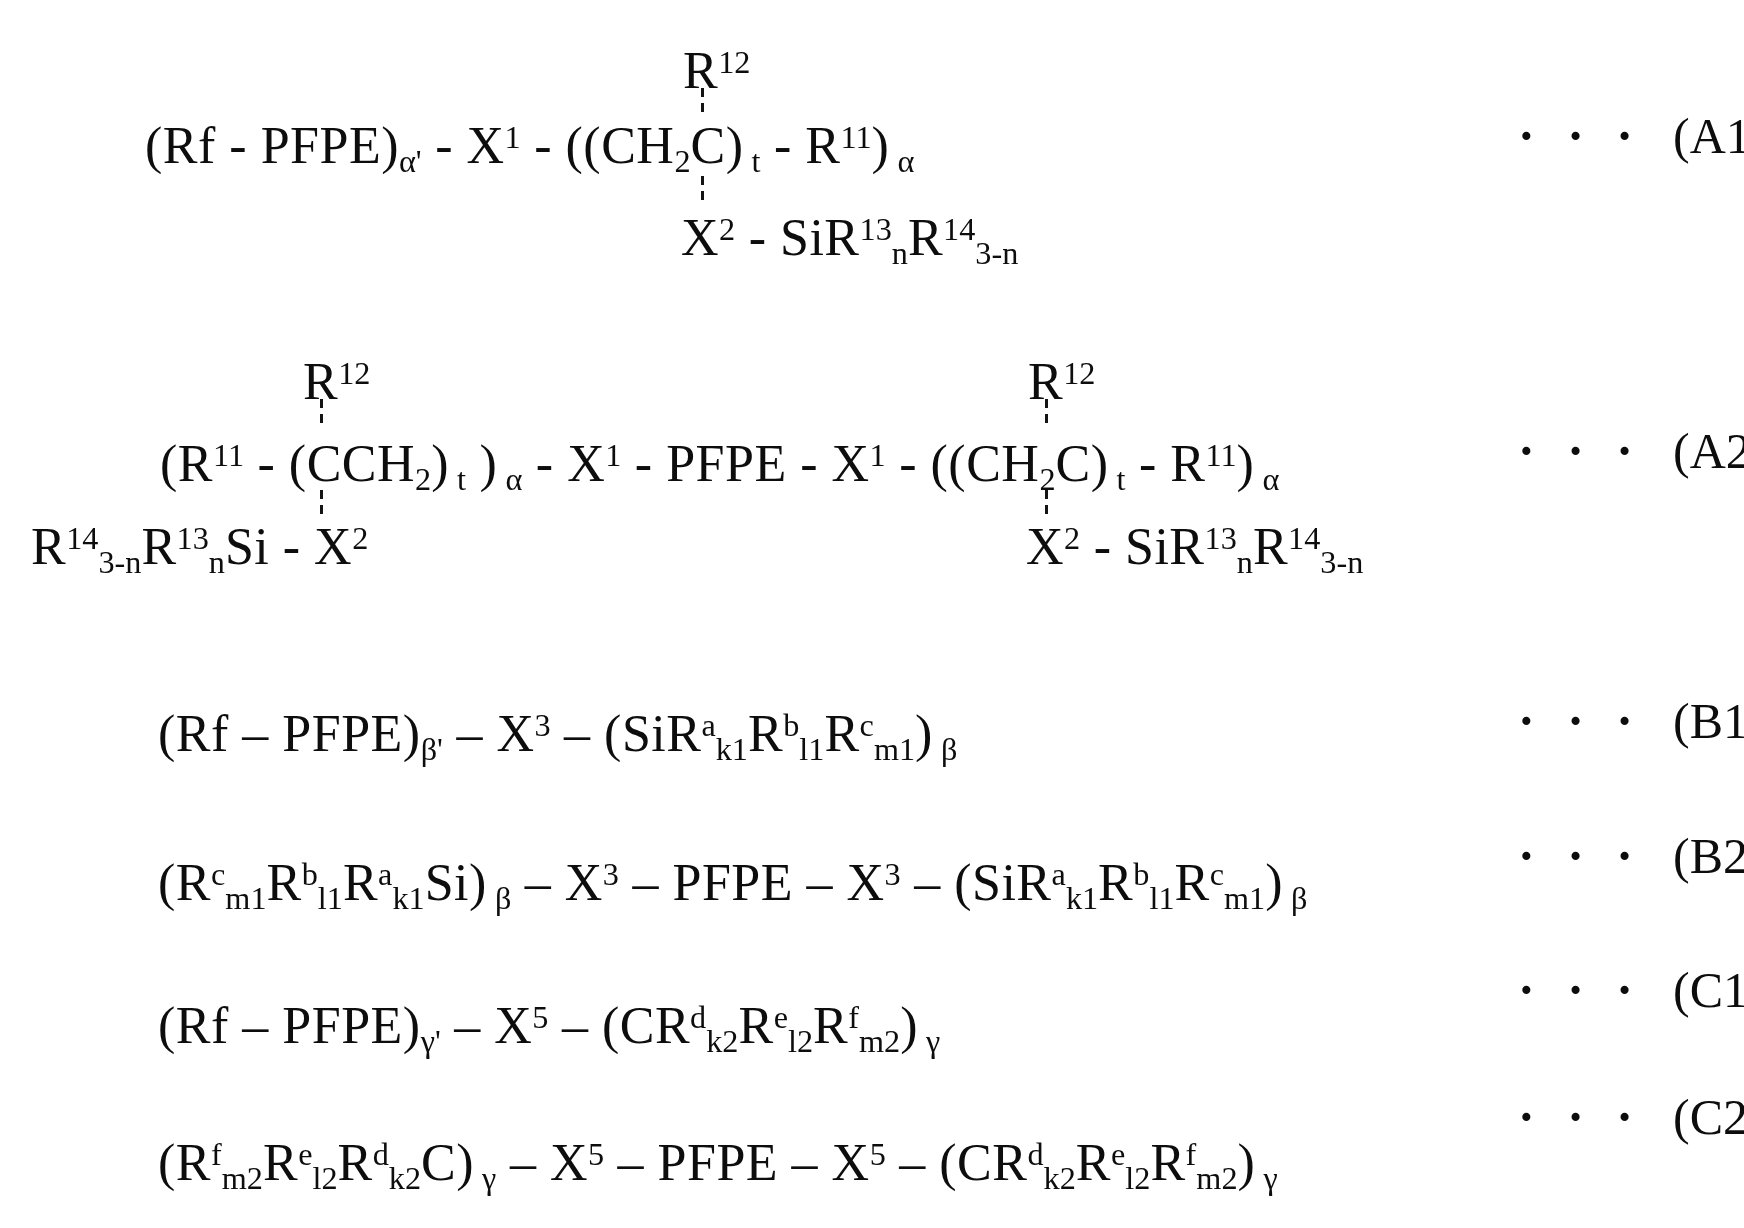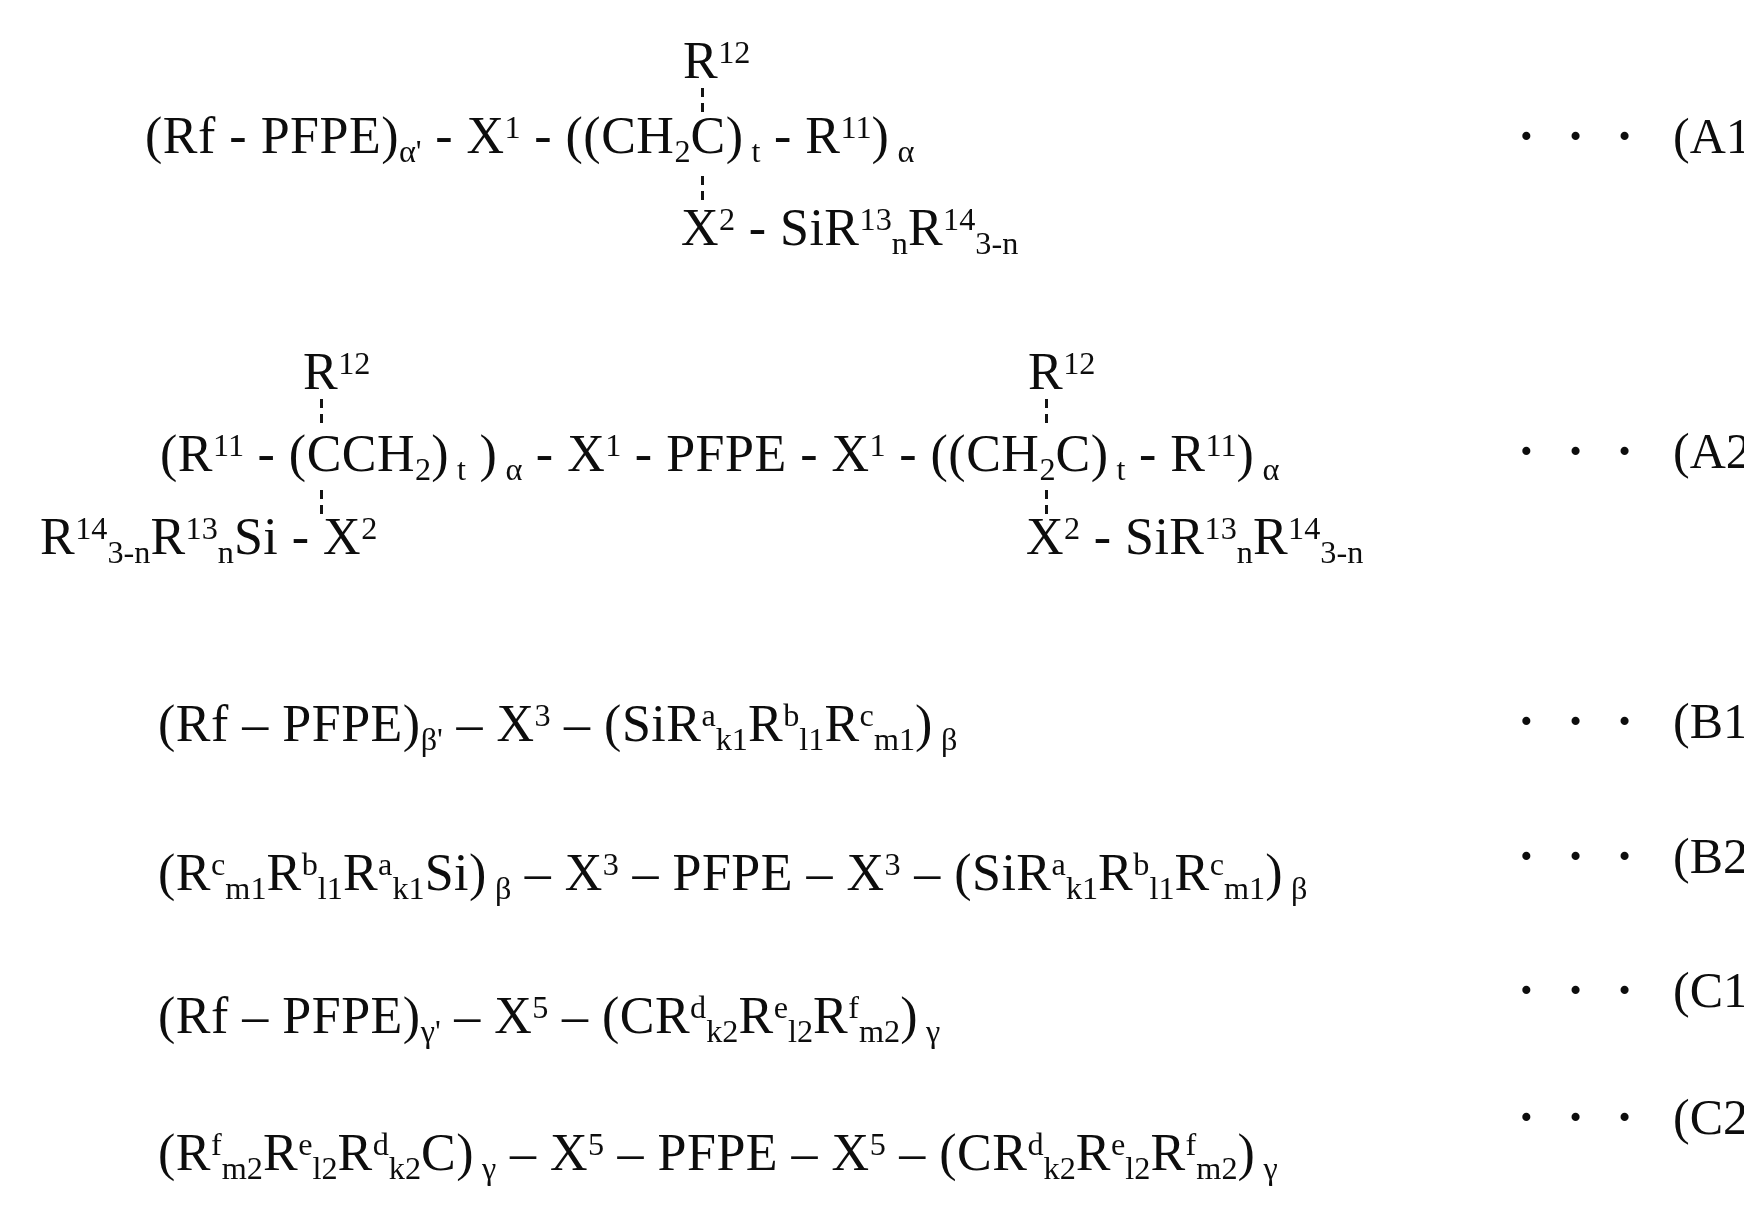--- a/index.html
+++ b/index.html
@@ -12,21 +12,21 @@
     width: 1744px;
     height: 1228px;
     background: #ffffff;
     color: #0d0d0d;
     font-family: "Liberation Serif", "DejaVu Serif", serif;
     overflow: hidden;
   }
   .formula {
     position: absolute;
     font-size: 52px;
-    line-height: 60px;
+    line-height: 80px;
     white-space: nowrap;
     letter-spacing: 0.5px;
     color: #0d0d0d;
   }
   .tk-b { }
   .tk-u {
     font-size: 0.62em;
     position: relative;
     top: -0.46em;
     letter-spacing: 0;
@@ -72,21 +72,21 @@
   </div>
 
   <div>
     <div class="formula" style="left:303px; top:342px;"><span class="tk-b">R</span><span class="tk-u">12</span></div>
     <div class="formula" style="left:1028px; top:342px;"><span class="tk-b">R</span><span class="tk-u">12</span></div>
     <div class="bond" style="left:320px; top:399px; height:26px;"></div>
     <div class="bond" style="left:1045px; top:399px; height:26px;"></div>
     <div class="formula" style="left:160px; top:424px;"><span class="tk-b">(R</span><span class="tk-u">11</span><span class="tk-b"> - (CCH</span><span class="tk-d">2</span><span class="tk-b">)</span><span class="tk-d"> t</span><span class="tk-b"> )</span><span class="tk-d"> α</span><span class="tk-b"> - X</span><span class="tk-u">1</span><span class="tk-b"> - PFPE - X</span><span class="tk-u">1</span><span class="tk-b"> - ((CH</span><span class="tk-d">2</span><span class="tk-b">C)</span><span class="tk-d"> t</span><span class="tk-b"> - R</span><span class="tk-u">11</span><span class="tk-b">)</span><span class="tk-d"> α</span></div>
     <div class="bond" style="left:320px; top:490px; height:26px;"></div>
     <div class="bond" style="left:1045px; top:490px; height:26px;"></div>
-    <div class="formula" style="left:40px; top:507px;"><span class="tk-b">R</span><span class="tk-u">14</span><span class="tk-d">3-n</span><span class="tk-b">R</span><span class="tk-u">13</span><span class="tk-d">n</span><span class="tk-b">Si - X</span><span class="tk-u">2</span></div>
+    <div class="formula" style="left:31px; top:507px;"><span class="tk-b">R</span><span class="tk-u">14</span><span class="tk-d">3-n</span><span class="tk-b">R</span><span class="tk-u">13</span><span class="tk-d">n</span><span class="tk-b">Si - X</span><span class="tk-u">2</span></div>
     <div class="formula" style="left:1026px; top:507px;"><span class="tk-b">X</span><span class="tk-u">2</span><span class="tk-b"> - SiR</span><span class="tk-u">13</span><span class="tk-d">n</span><span class="tk-b">R</span><span class="tk-u">14</span><span class="tk-d">3-n</span></div>
     <div class="eq-label" style="left:1518px; top:423px;">
       <span class="dots">· · ·</span><span>(A2)</span>
     </div>
   </div>
 
   <div>
     <div class="formula" style="left:158px; top:694px;"><span class="tk-b">(Rf – PFPE)</span><span class="tk-d">β'</span><span class="tk-b"> – X</span><span class="tk-u">3</span><span class="tk-b"> – (SiR</span><span class="tk-u">a</span><span class="tk-d">k1</span><span class="tk-b">R</span><span class="tk-u">b</span><span class="tk-d">l1</span><span class="tk-b">R</span><span class="tk-u">c</span><span class="tk-d">m1</span><span class="tk-b">)</span><span class="tk-d"> β</span></div>
     <div class="eq-label" style="left:1518px; top:693px;">
       <span class="dots">· · ·</span><span>(B1)</span>

